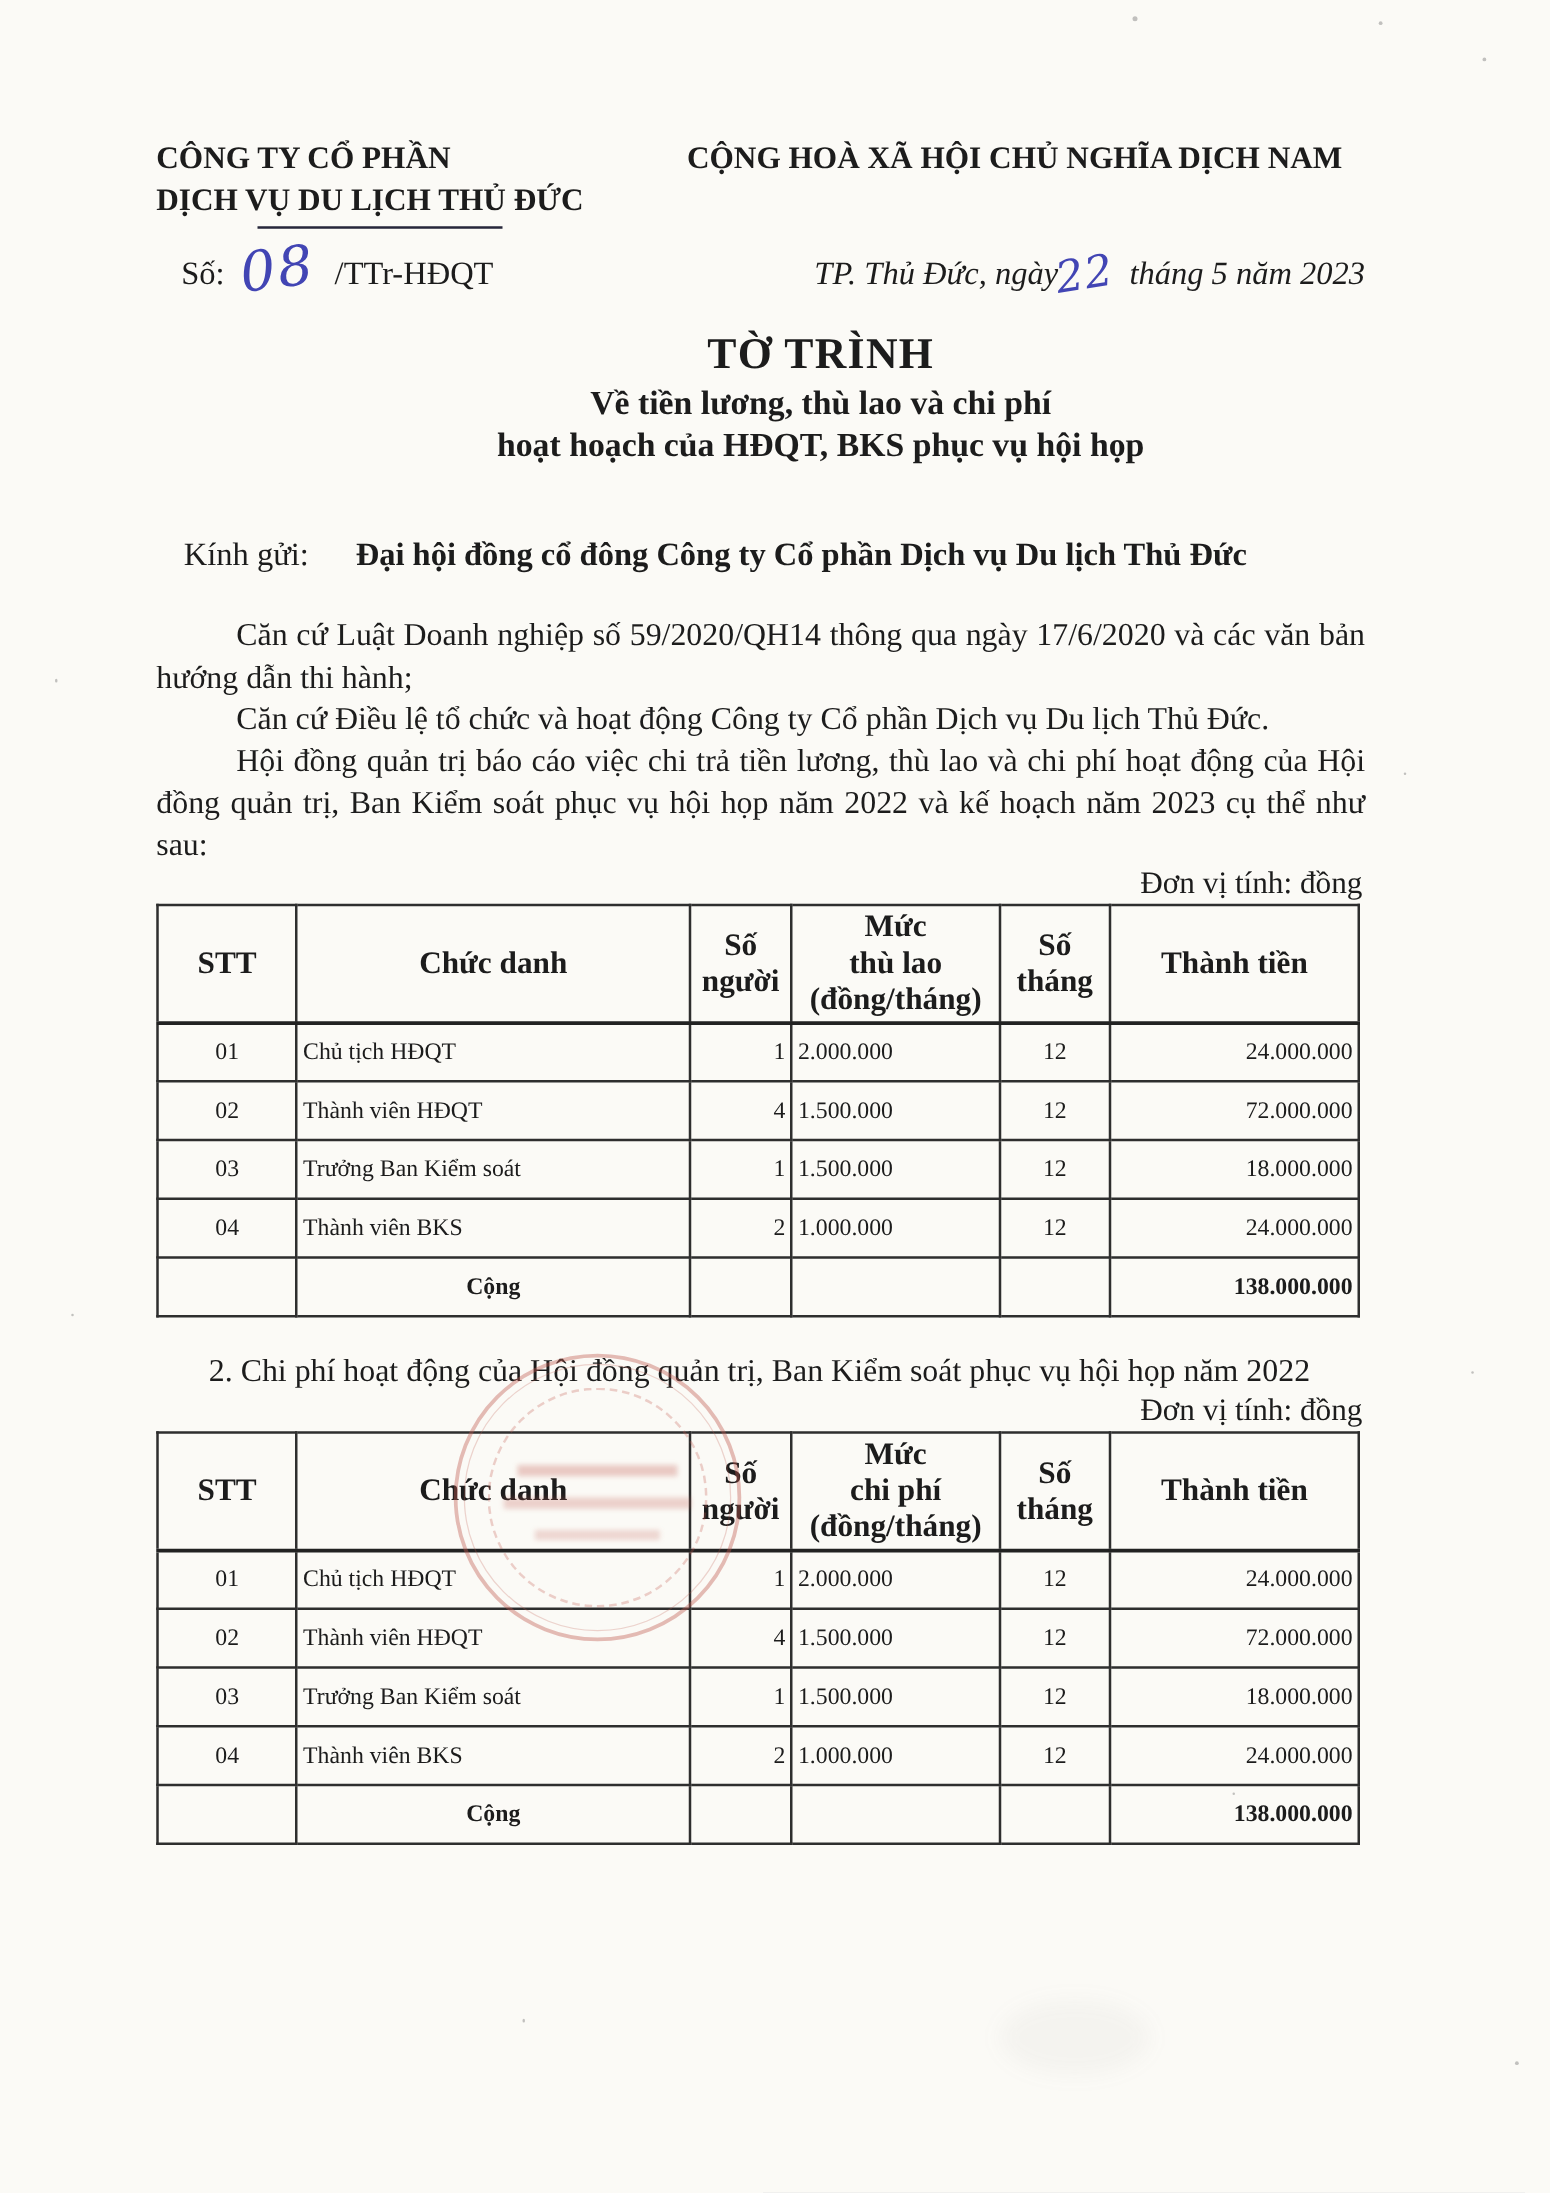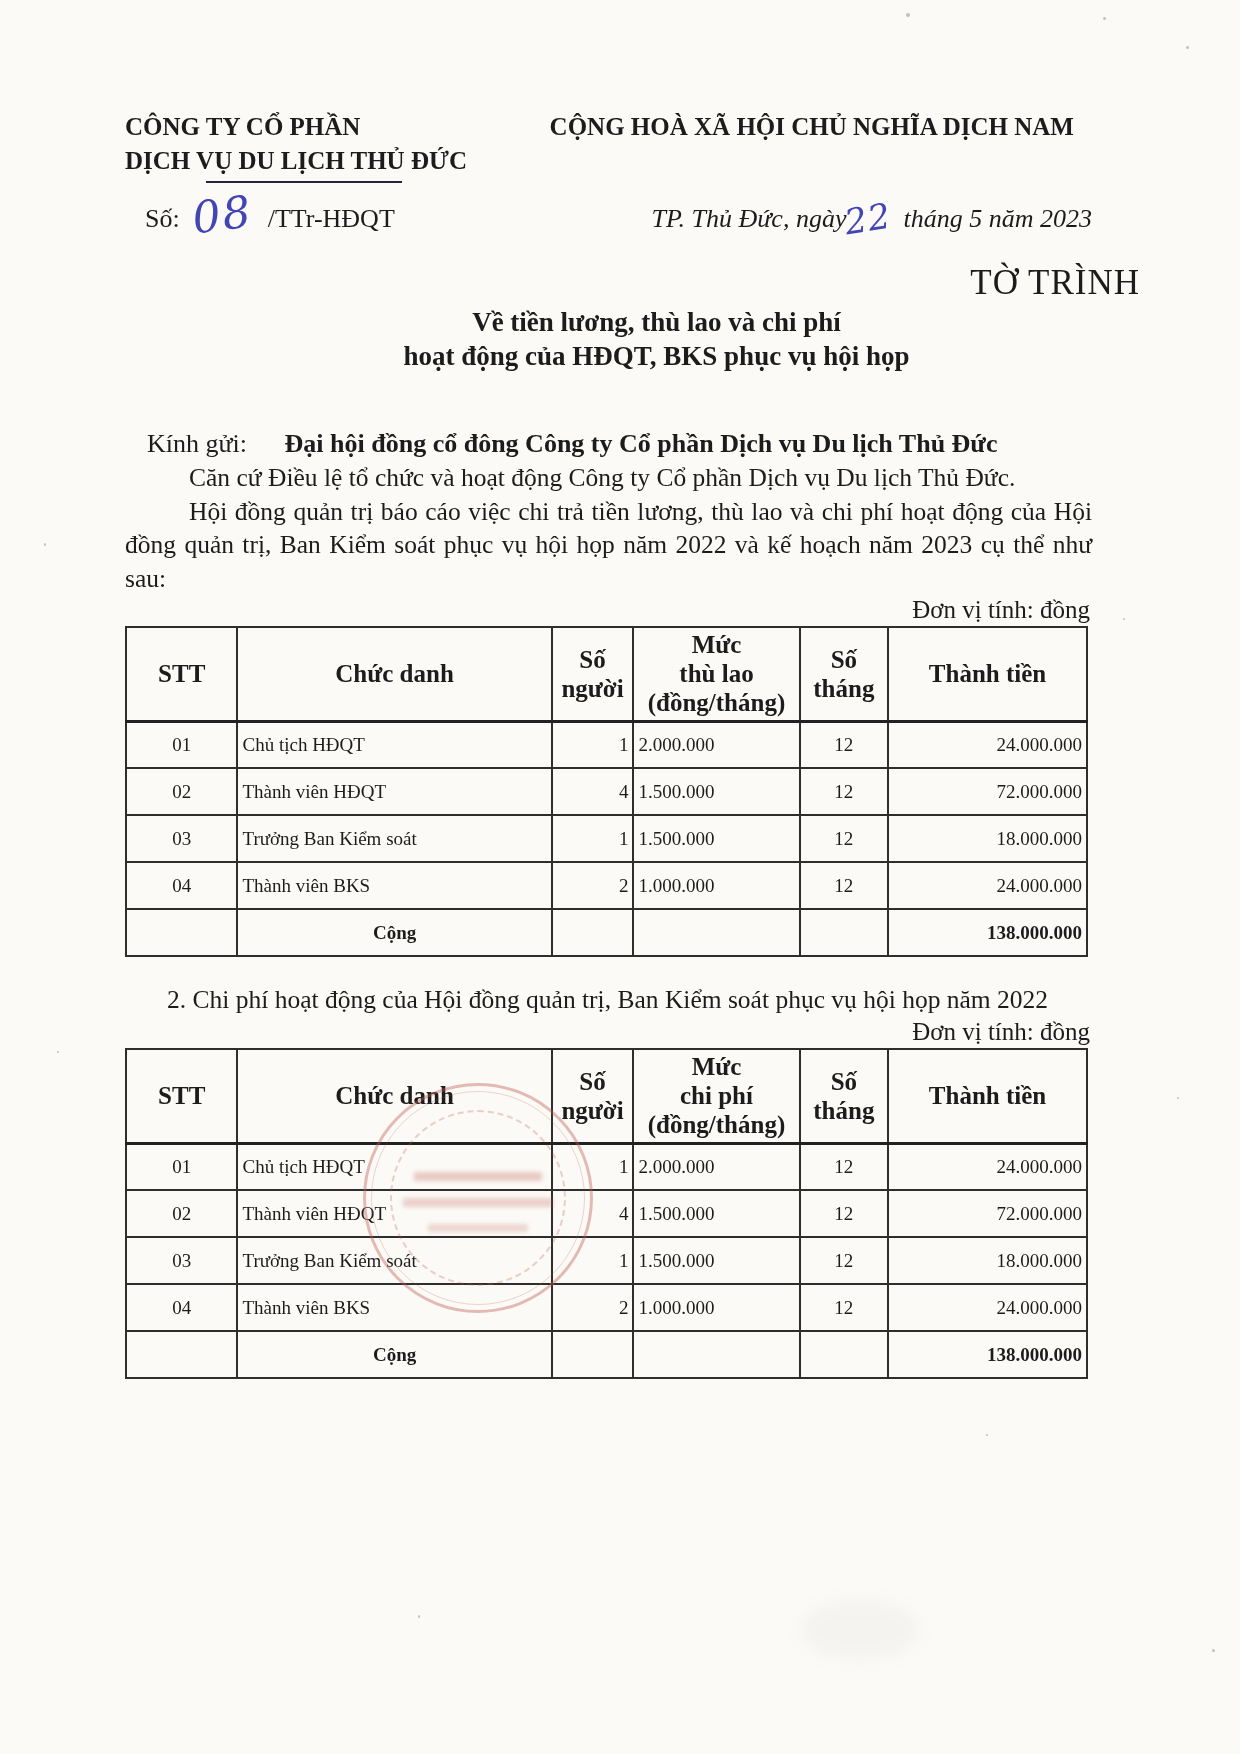--- a/index.html
+++ b/index.html
@@ -22,21 +22,21 @@
   .motto{display:inline-block;border-bottom:2.5px solid #222;padding:0 4px 2px;}
   
   .meta-row{display:flex;align-items:flex-start;margin-top:16px;height:48px;}
   .doc-number{margin-left:20px;font-size:26px;line-height:40px;white-space:nowrap;}
   .place-date{margin-left:auto;font-style:italic;font-size:26px;line-height:40px;white-space:nowrap;}
   .hw{font-family:"DejaVu Serif","Liberation Serif",serif;font-style:italic;color:#4245b4;display:inline-block;}
   .hw-08{font-size:44px;line-height:20px;transform:rotate(-7deg) translateY(3px);margin:0 16px 0 12px;letter-spacing:2px;}
   .hw-22{font-size:35px;line-height:18px;transform:rotate(-9deg) translateY(4px);margin:0 6px 0 -2px;letter-spacing:1px;}
   
   .title-block{margin-top:14px;text-align:center;transform:translateX(48px);}
-  .doc-title{font-size:35px;font-weight:normal;line-height:44px;letter-spacing:1px;text-align:right;}
+  .doc-title{font-size:35px;font-weight:bold;line-height:44px;letter-spacing:1px;}
   .doc-subtitle{font-size:27px;font-weight:bold;line-height:34px;}
   
   .kinh-gui{margin:54px 0 0;padding-left:22px;font-size:26px;line-height:34px;}
   .kinh-gui b{font-weight:bold;margin-left:31px;}
   p.body{margin:0;font-size:25.5px;line-height:33.5px;text-align:justify;text-indent:64px;}
   p.first{margin-top:30px;}
   .section-heading{margin:0;font-size:25.5px;line-height:34px;padding-left:0;text-indent:42px;text-align:justify;}
   .unit-note{font-size:25px;line-height:27px;text-align:right;padding-right:2px;margin-top:1px;}
   
   table.doc-table{width:963px;border-collapse:collapse;table-layout:fixed;margin-top:3px;
@@ -88,25 +88,26 @@
   </div>
 
   <div class="meta-row">
     <div class="doc-number"><span>Số:</span><span class="hw hw-08">08</span><span>/TTr-HĐQT</span></div>
     <div class="place-date"><span>TP. Thủ Đức, ngày</span><span class="hw hw-22">22</span> <span>tháng 5 năm 2023</span></div>
   </div>
 
   <div class="title-block">
     <div class="doc-title">TỜ TRÌNH</div>
     <div class="doc-subtitle">Về tiền lương, thù lao và chi phí</div>
-    <div class="doc-subtitle">hoạt động của HĐQT, BKS phục vụ hội họp</div>
+    <div class="doc-subtitle">hoạt hoạch của HĐQT, BKS phục vụ hội họp</div>
   </div>
 
   <p class="kinh-gui"><span>Kính gửi:</span> <b>Đại hội đồng cổ đông Công ty Cổ phần Dịch vụ Du lịch Thủ Đức</b></p>
 
+  <p class="body first">Căn cứ Luật Doanh nghiệp số 59/2020/QH14 thông qua ngày 17/6/2020 và các văn bản hướng dẫn thi hành;</p>
   <p class="body">Căn cứ Điều lệ tổ chức và hoạt động Công ty Cổ phần Dịch vụ Du lịch Thủ Đức.</p>
   <p class="body">Hội đồng quản trị báo cáo việc chi trả tiền lương, thù lao và chi phí hoạt động của Hội đồng quản trị, Ban Kiểm soát phục vụ hội họp năm 2022 và kế hoạch năm 2023 cụ thể như sau:</p>
 
   <div class="unit-note">Đơn vị tính: đồng</div>
 
   <table class="doc-table">
     <colgroup>
       <col style="width:11.6%">
         <col style="width:32.7%">
         <col style="width:8.5%">

